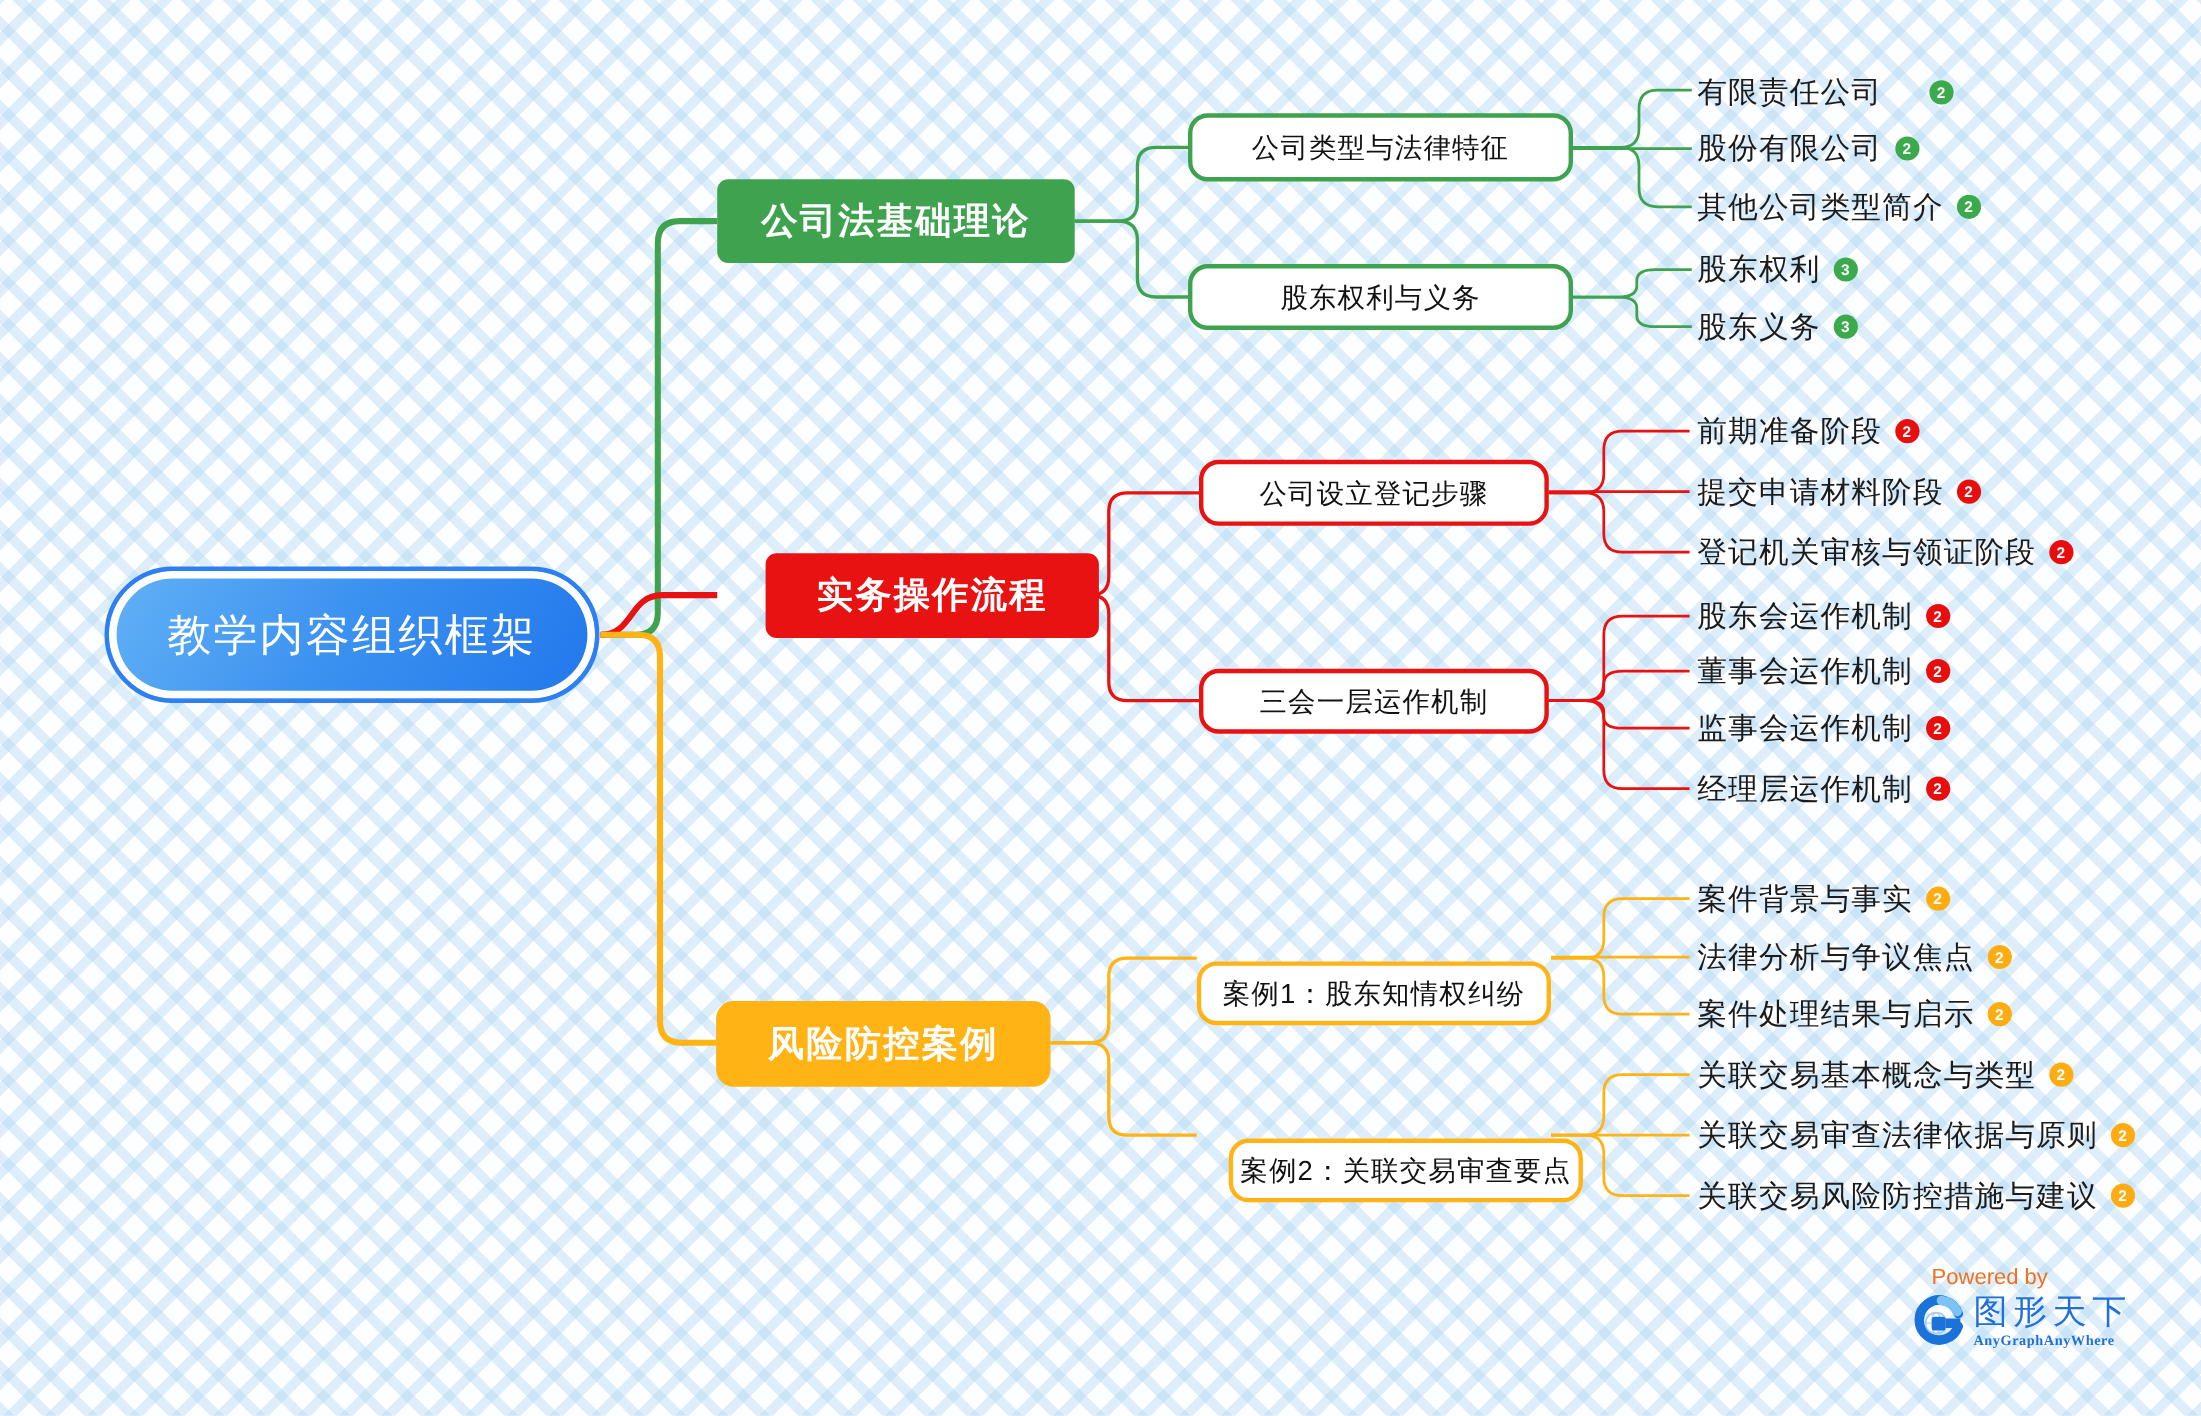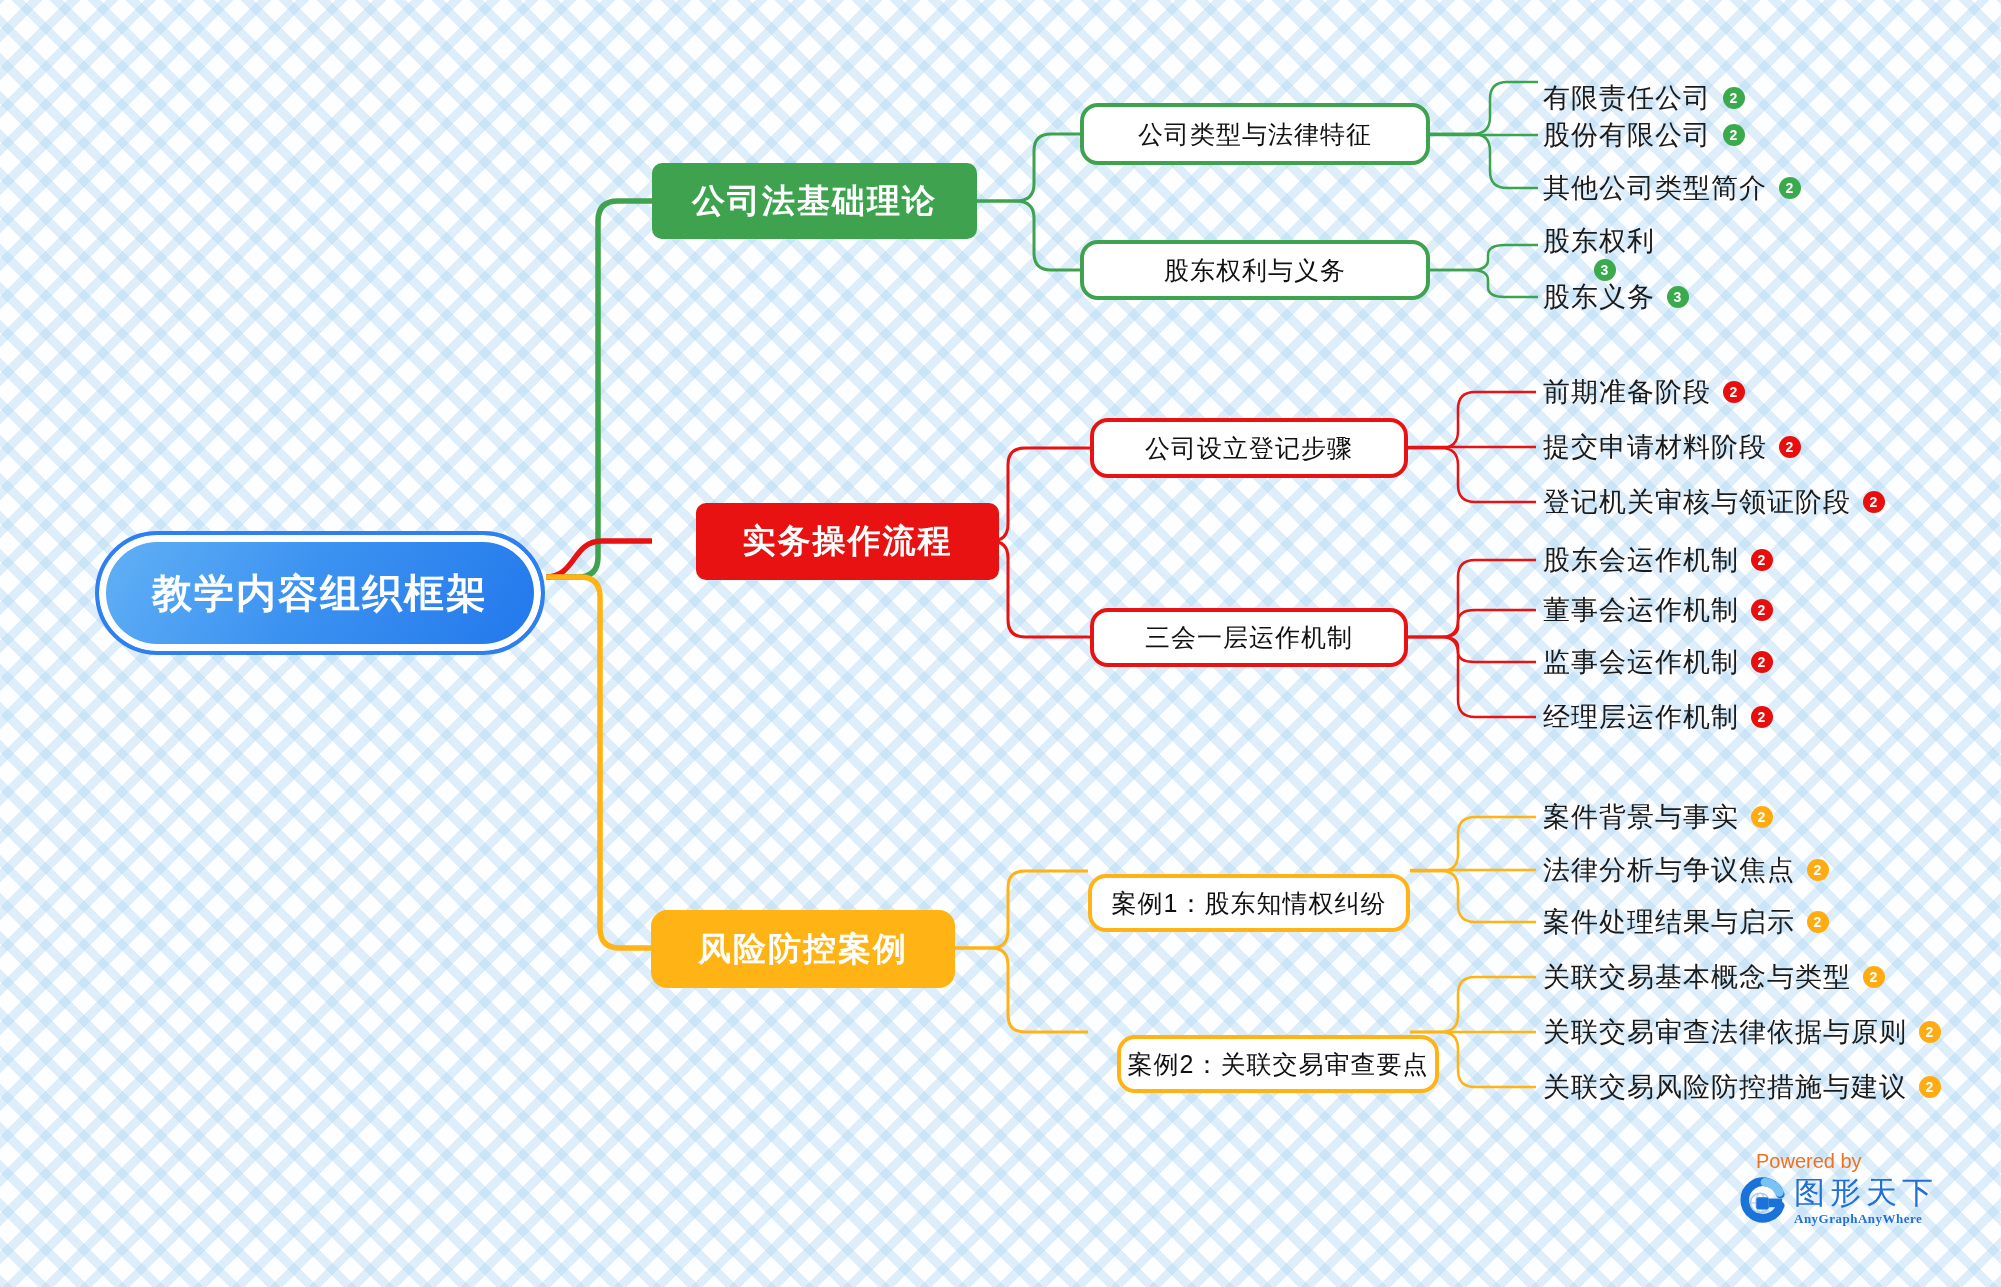--- a/index.html
+++ b/index.html
@@ -14,21 +14,21 @@
       repeating-linear-gradient(45deg, rgba(170,212,243,.38) 0 9px, rgba(255,255,255,0) 9px 27px),
       repeating-linear-gradient(-45deg, rgba(170,212,243,.38) 0 9px, rgba(255,255,255,0) 9px 27px);
   }
   svg.connectors{position:absolute;left:0;top:0;width:2001px;height:1287px;}
   .node{position:absolute;display:flex;align-items:center;justify-content:center;box-sizing:border-box;}
   .root-node{
     left:95px;top:515px;width:450px;height:124px;border-radius:62px;
     background:linear-gradient(120deg,#63b2f6 0%,#3d93f0 45%,#2277ec 100%);
     border:4px solid #2e80f2;
     box-shadow:inset 0 0 0 7px #ffffff;
-    color:#ffffff;font-size:40px;font-weight:bold;letter-spacing:2px;margin-top:16px;
+    color:#ffffff;font-size:40px;font-weight:normal;letter-spacing:2px;
   }
   .hdr{color:#fff;font-weight:bold;font-size:33px;border-radius:10px;letter-spacing:2px;}
   .hdr.green{left:652px;top:163px;width:325px;height:76px;background:#3fa24f;}
   .hdr.red{left:652px;top:503px;width:303px;height:77px;background:#e81212;margin-left:44px;}
   .hdr.yellow{left:651px;top:910px;width:304px;height:78px;background:#ffb315;border-radius:16px;}
   .sub{
     background:#fff;border-radius:18px;border:4px solid #000;
     font-size:25px;color:#111;letter-spacing:1px;
   }
   .sub.green{border-color:#3fa24f;}
@@ -124,34 +124,34 @@
   <div class="node sub red" style="left:1090px;top:608px;width:318px;height:59px;">
     <span>三会一层运作机制</span>
   </div>
   <div class="node sub yellow" style="left:1088px;top:842px;width:322px;height:58px;">
     <span>案例1：股东知情权纠纷</span>
   </div>
   <div class="node sub yellow" style="left:1117px;top:1003px;width:322px;height:58px;">
     <span>案例2：关联交易审查要点</span>
   </div>
 
-  <div class="leaf" style="top:76px;">
+  <div class="leaf" style="top:62px;gap:31px;">
     <span>有限责任公司</span>
     <span class="badge green">2</span>
   </div>
   <div class="leaf" style="top:113px;">
     <span>股份有限公司</span>
     <span class="badge green">2</span>
   </div>
   <div class="leaf" style="top:166px;">
     <span>其他公司类型简介</span>
     <span class="badge green">2</span>
   </div>
 
-  <div class="leaf" style="top:223px;flex-direction:column;">
+  <div class="leaf" style="top:223px;">
     <span>股东权利</span>
     <span class="badge green">3</span>
   </div>
   <div class="leaf" style="top:275px;">
     <span>股东义务</span>
     <span class="badge green">3</span>
   </div>
 
   <div class="leaf" style="top:370px;">
     <span>前期准备阶段</span>

